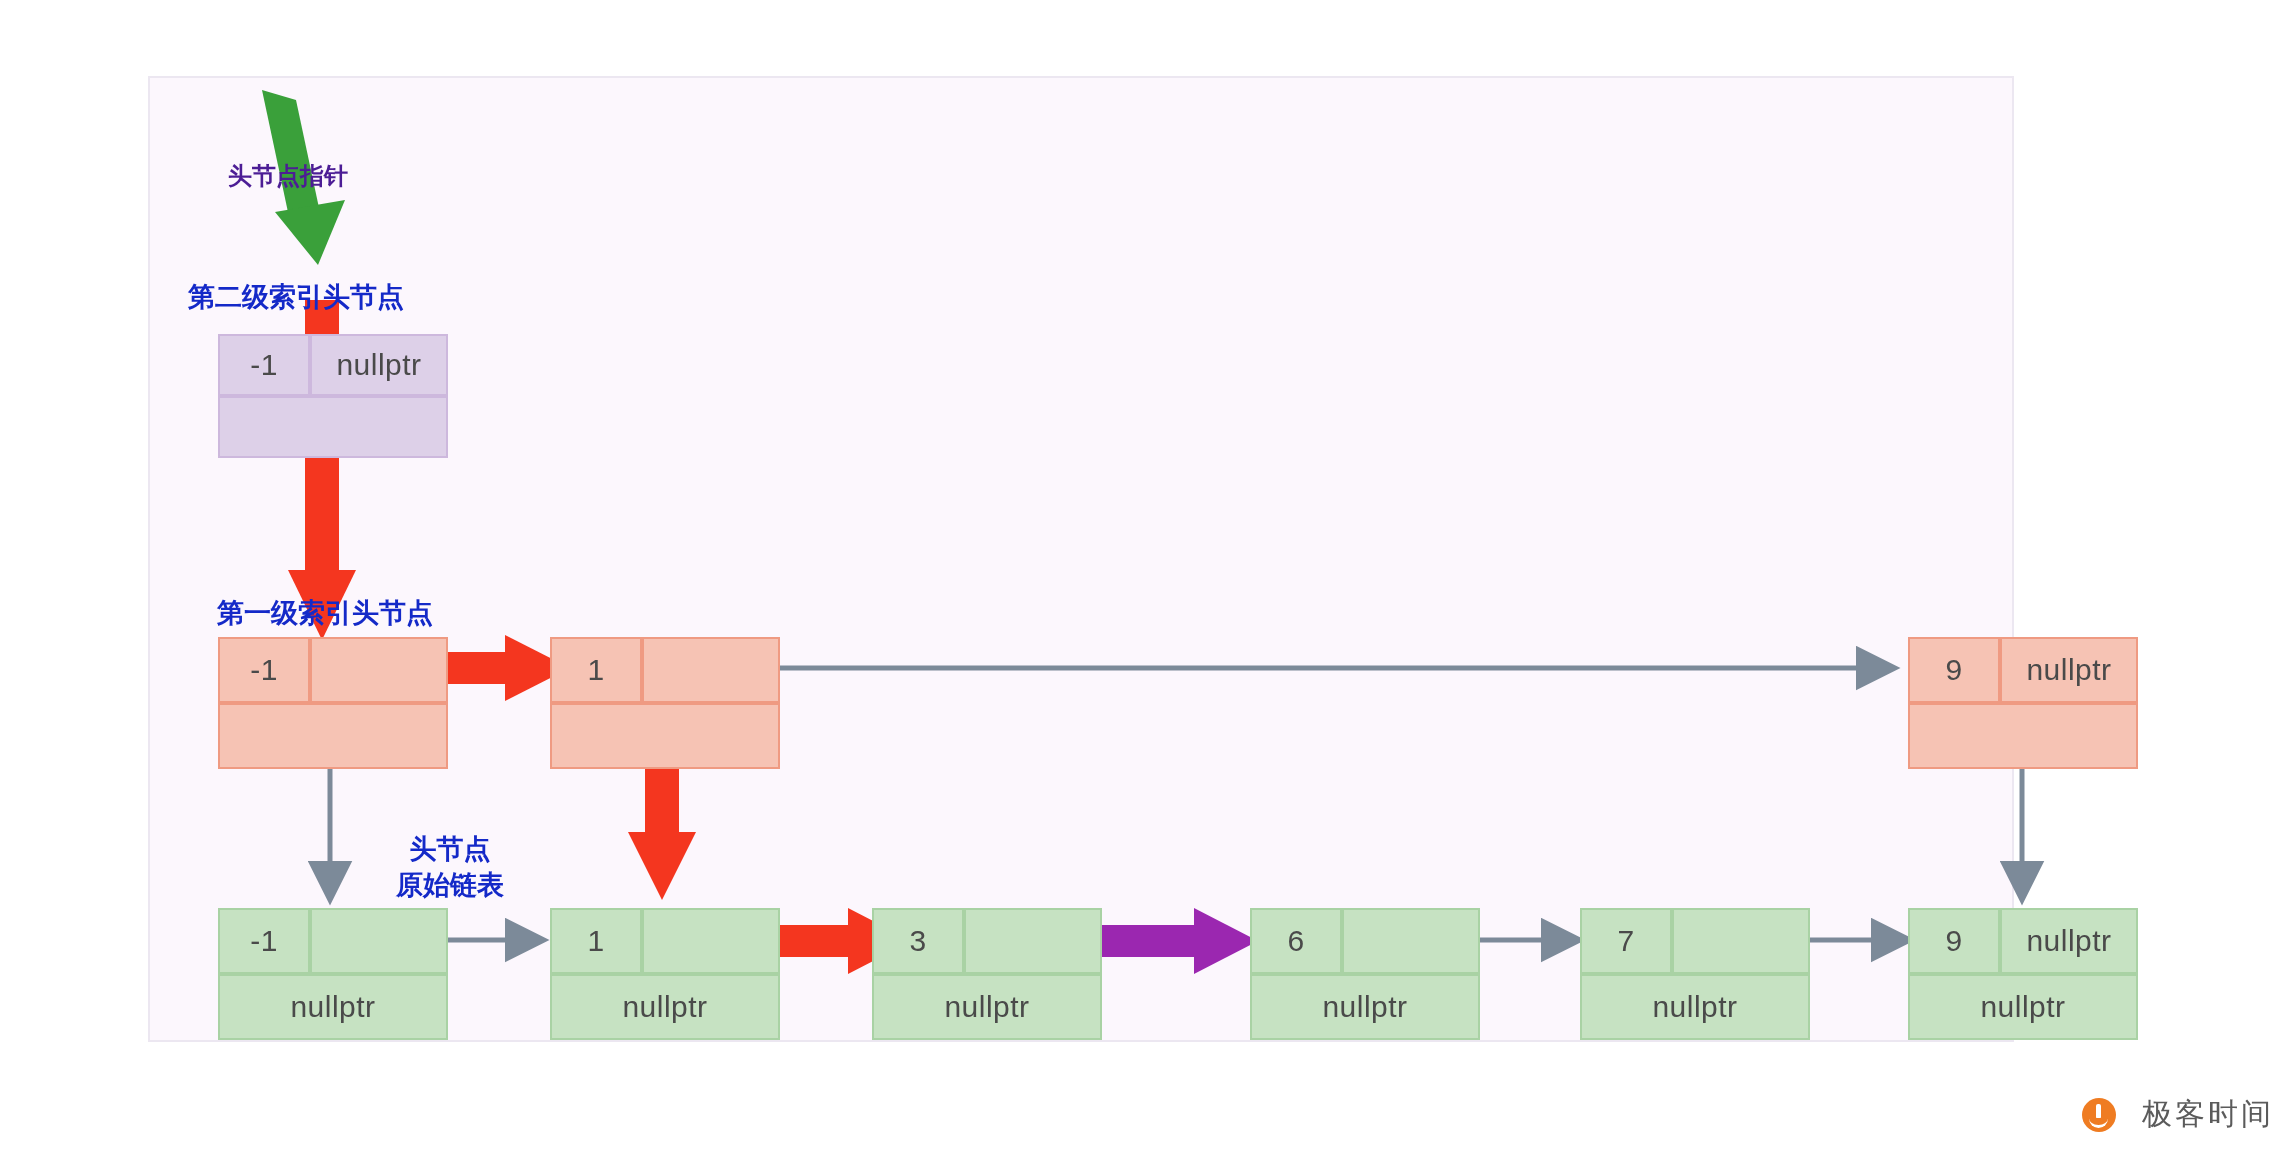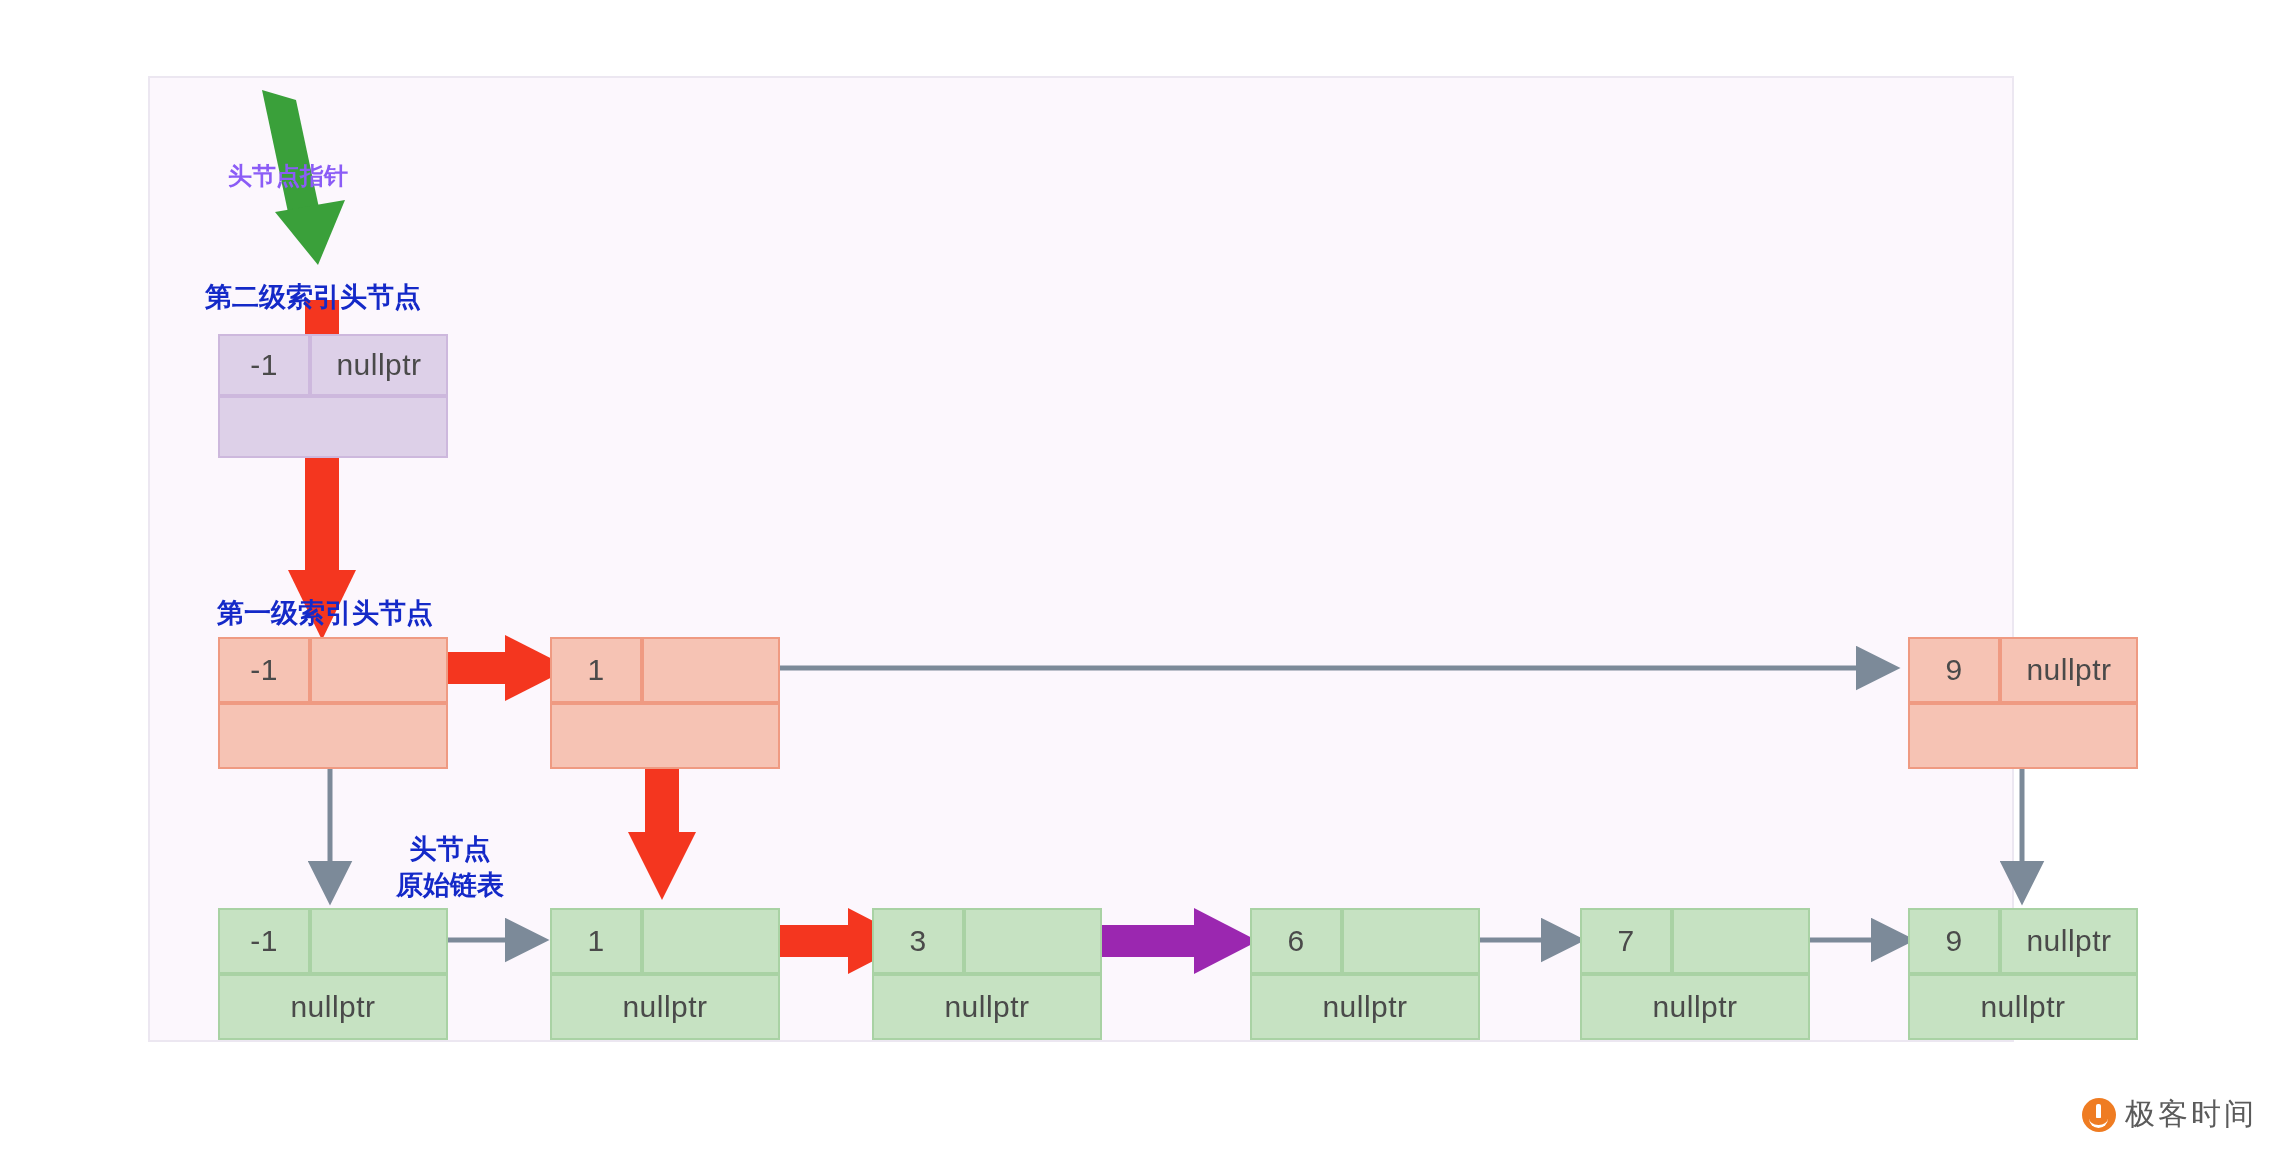--- a/index.html
+++ b/index.html
@@ -76,31 +76,31 @@
 
   
   .label {
     position: absolute;
     font-size: 27px;
     font-weight: bold;
     white-space: nowrap;
     line-height: 1.32;
   }
   .label.blue  { color: #1429c8; }
-  .label.green-t { color: #8b5cf6; font-size: 24px; }
+  .label.green-t { color: #4c1d95; font-size: 24px; }
   .label.center { text-align: center; }
 
   
   #watermark {
     position: absolute;
     left: 2082px;
     top: 1094px;
     display: flex;
     align-items: center;
-    gap: 9px;
+    gap: 26px;
   }
   #watermark .wm-logo {
     width: 34px;
     height: 34px;
     border-radius: 50%;
     background: #ef7c22;
     position: relative;
     flex: none;
   }
   #watermark .wm-logo::before {
@@ -180,21 +180,21 @@
   </g>
 
   <g>
     <rect x="1030" y="925" width="180" height="32" fill="#9b27b0"></rect>
     <path d="M1194,908 L1194,974 L1258,941 z" fill="#9b27b0"></path>
   </g>
 </svg>
 
 <div class="label green-t" style="left:228px; top:160px;">头节点指针</div>
 
-<div class="label blue" style="left:205px; top:280px;">第二级索引头节点</div>
+<div class="label blue" style="left:188px; top:280px;">第二级索引头节点</div>
 
 <div class="label blue" style="left:205px; top:596px;margin-left:12px;">第一级索引头节点</div>
 
 <div class="label blue center" style="left:360px; top:832px; width:180px;">
   <div>头节点</div>
   <div>原始链表</div>
 </div>
 
 <div class="node purple" style="left:218px; top:334px; width:230px; height:124px;">
   <div class="row">

